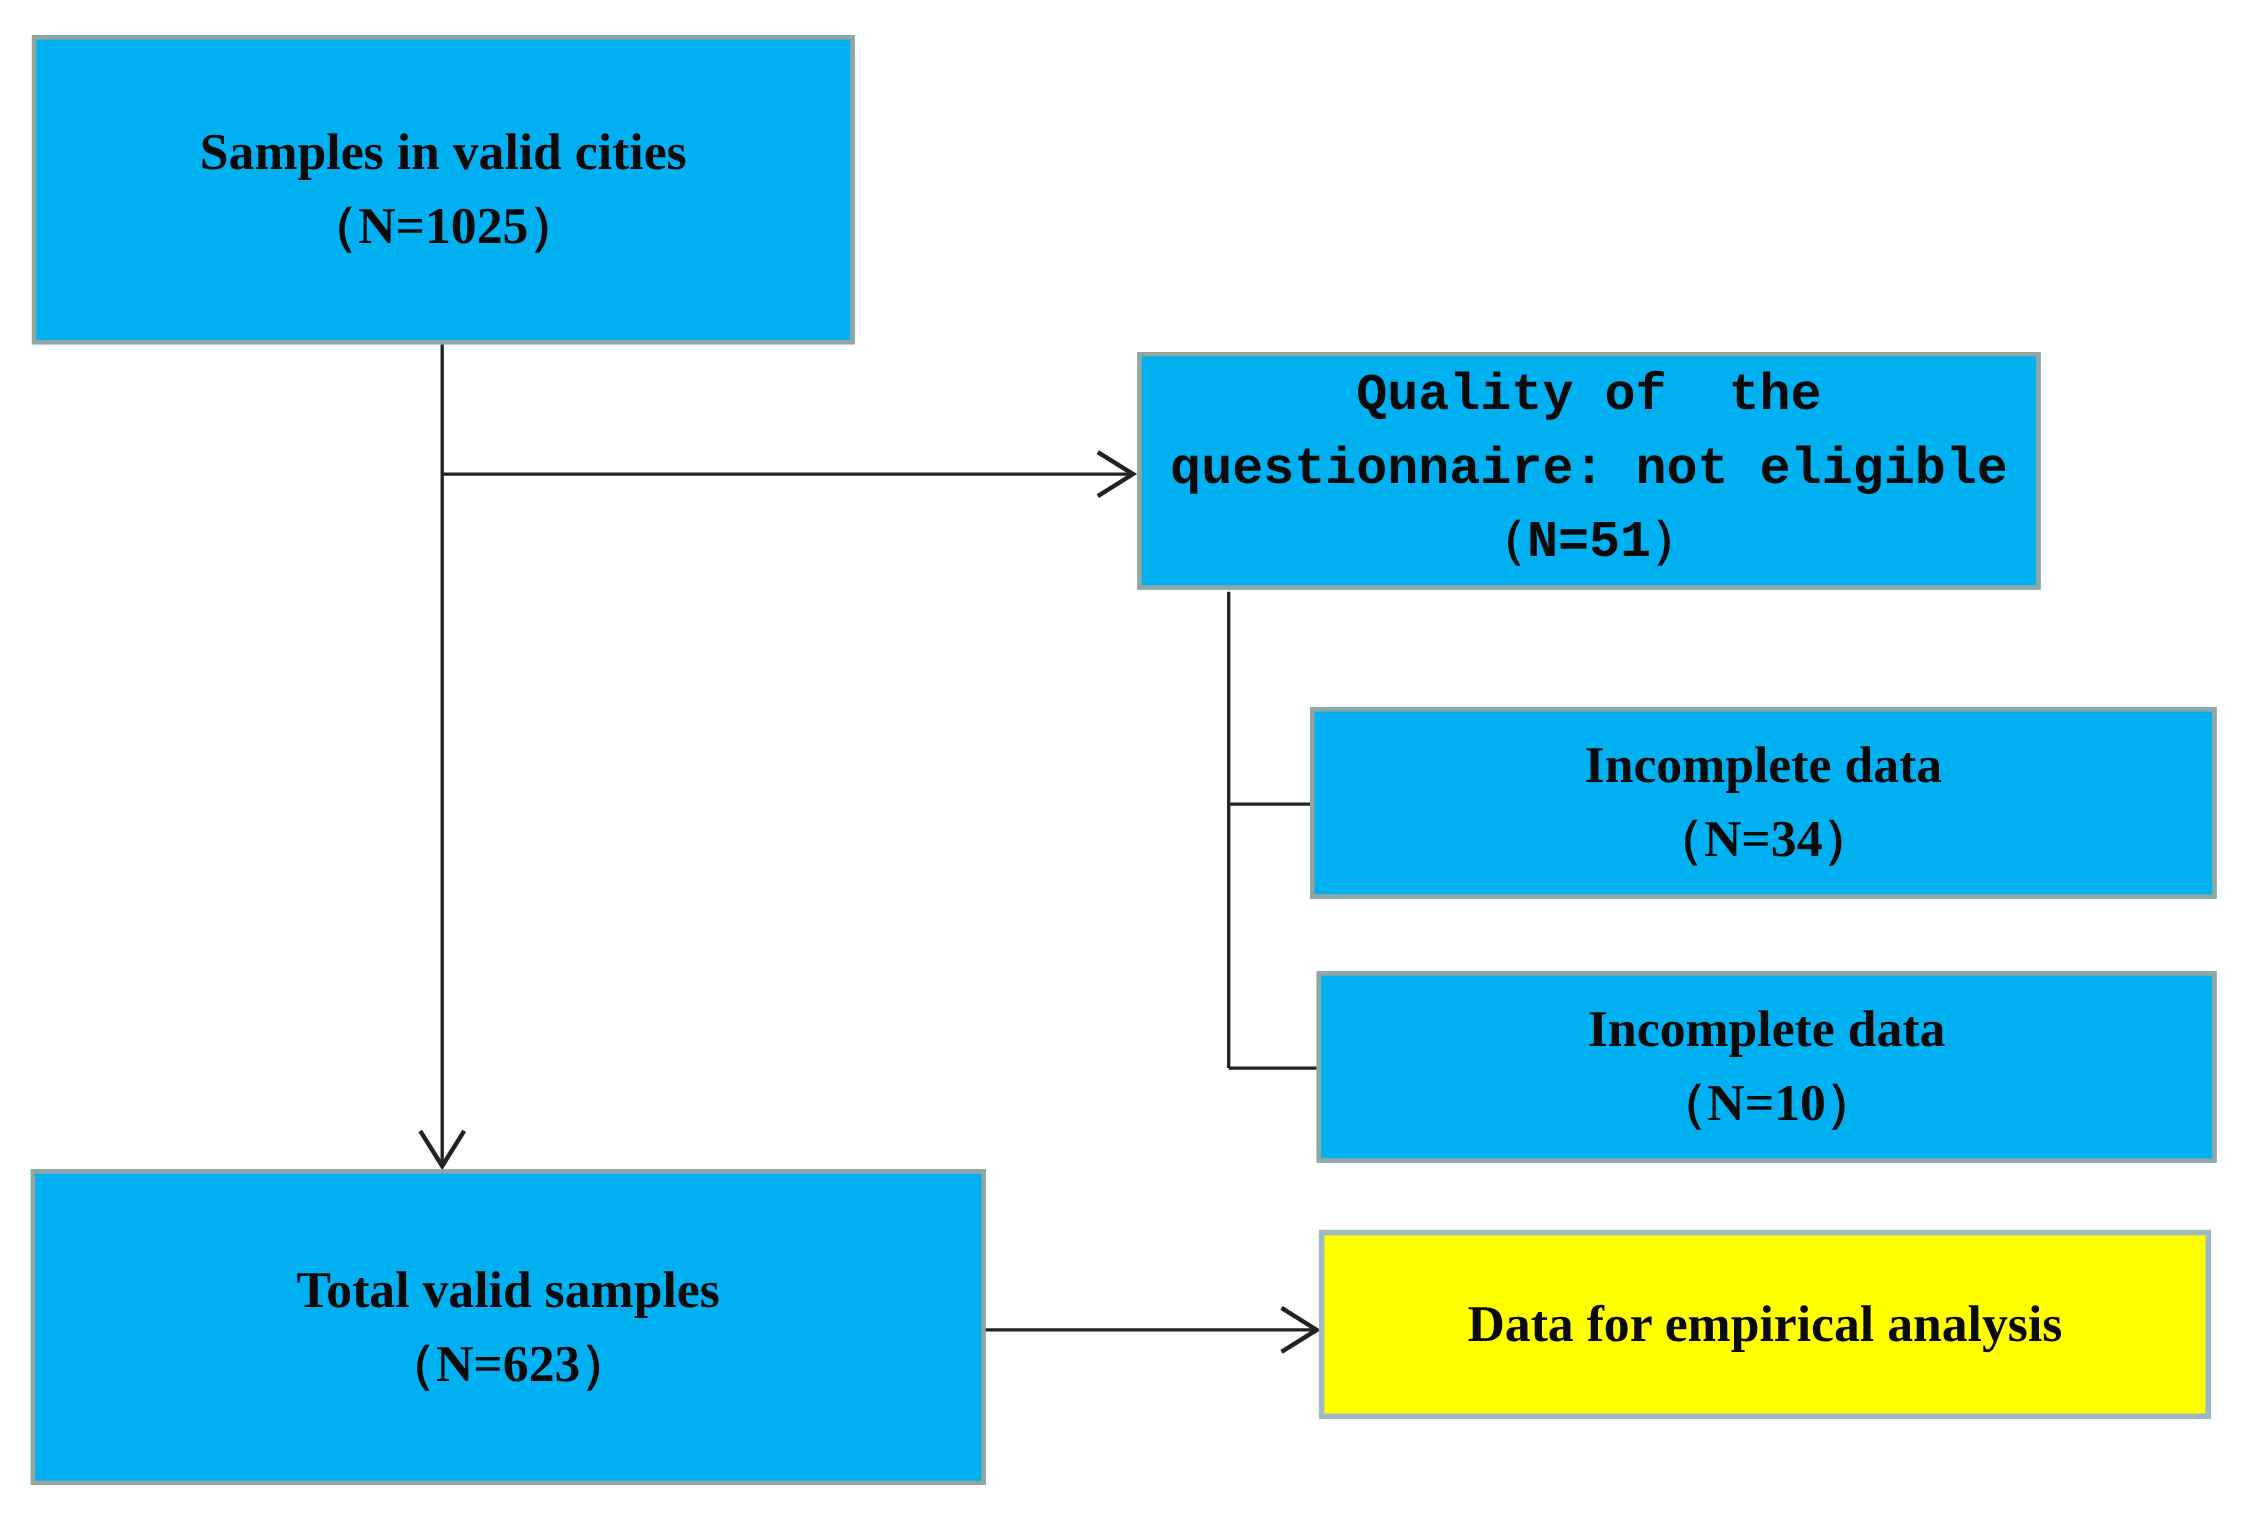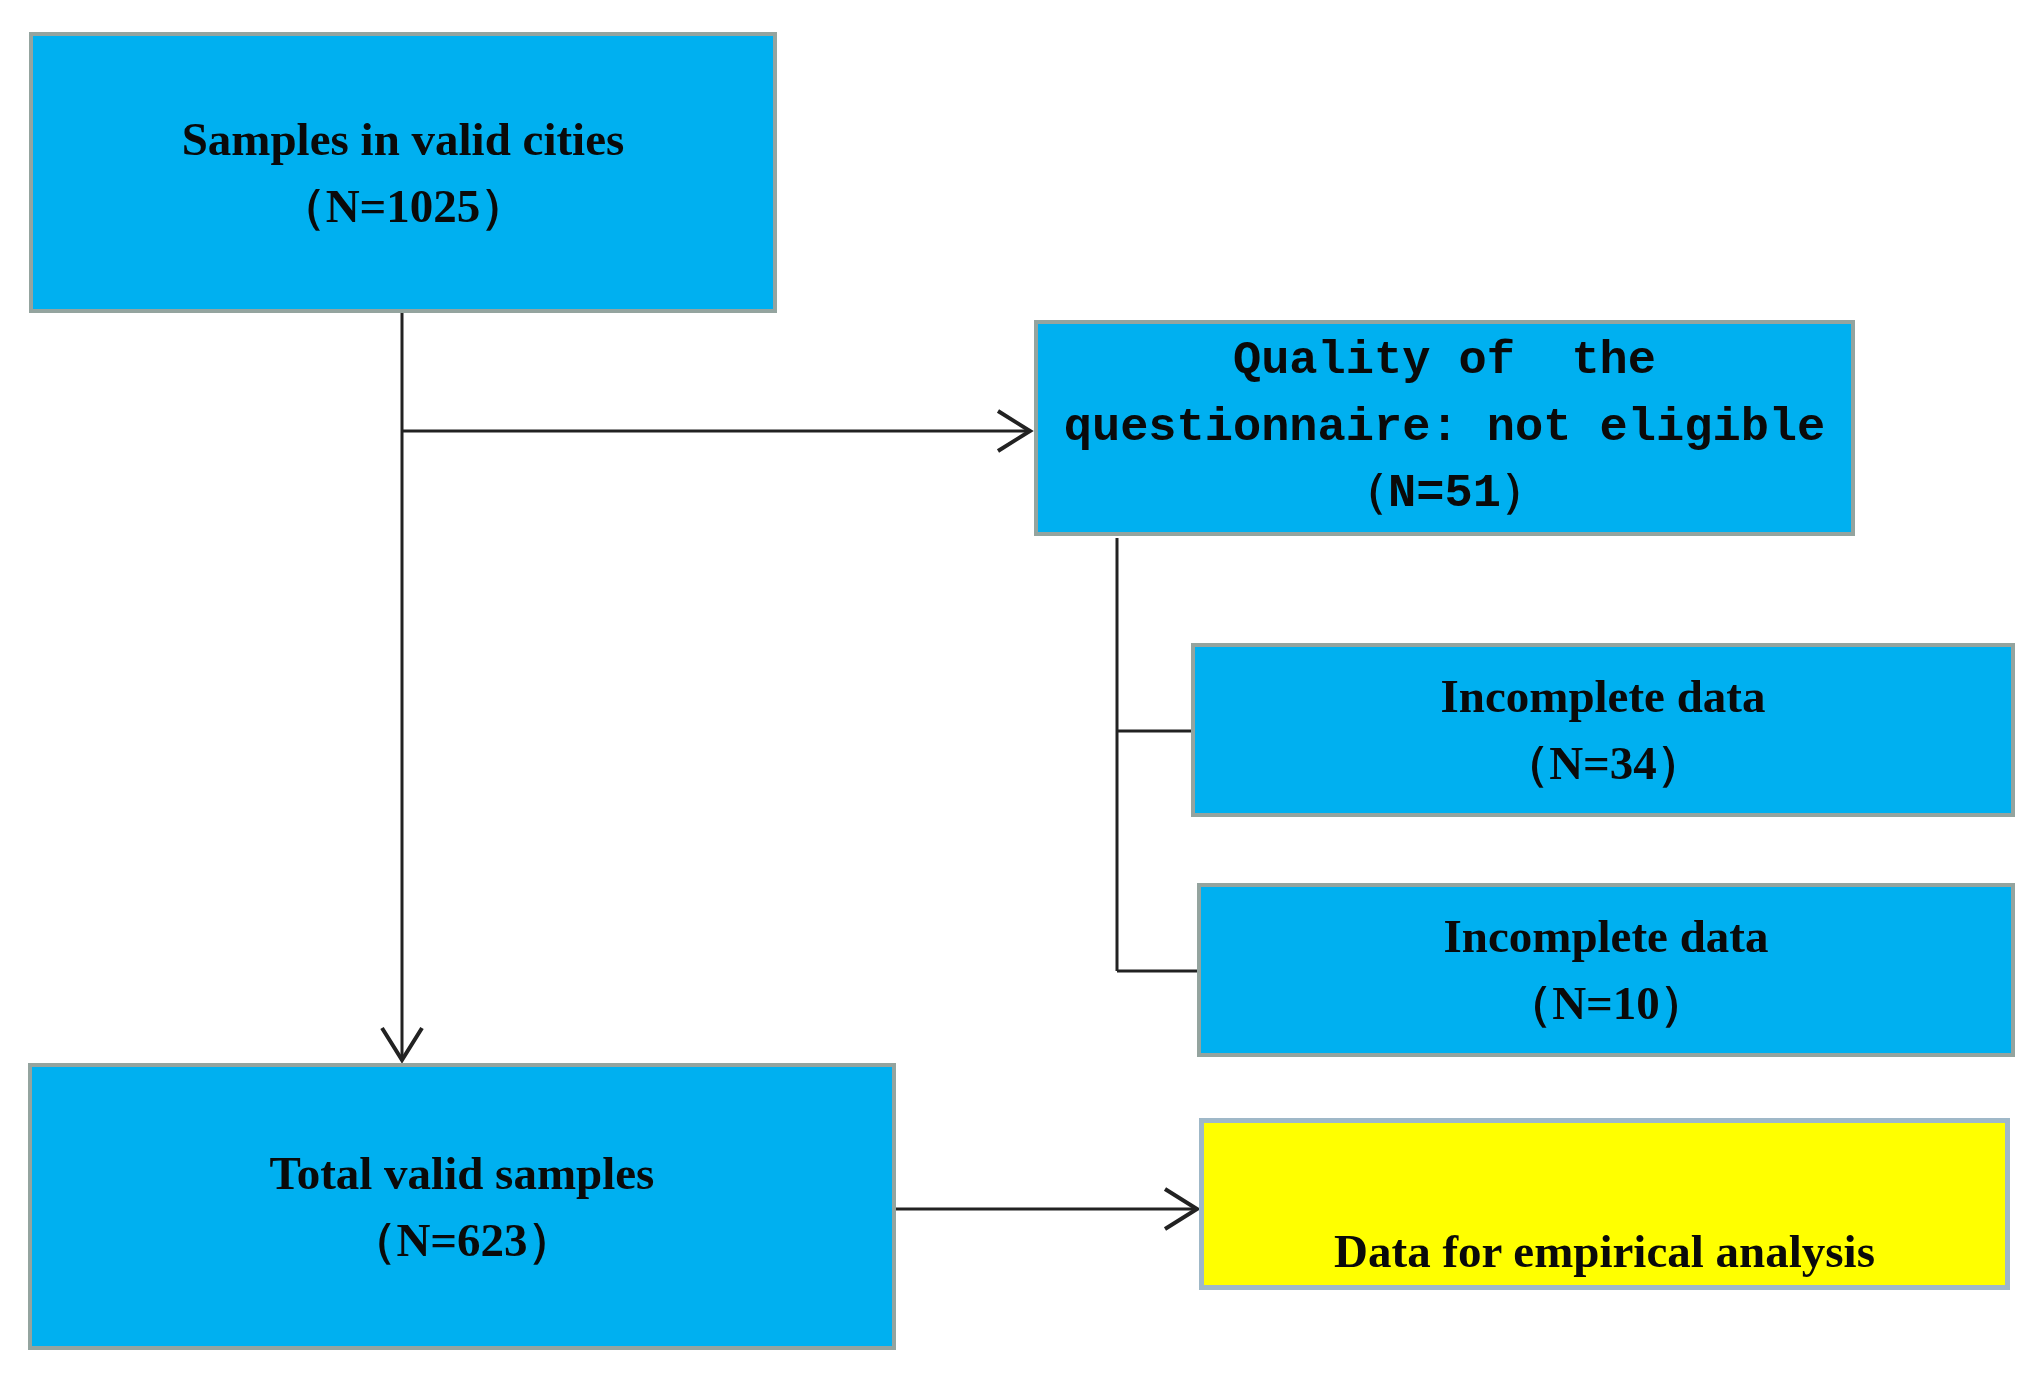--- a/index.html
+++ b/index.html
@@ -59,21 +59,21 @@
     font-size:47px;
     line-height:1.42;
     color:var(--text);
     white-space:pre-wrap;
   }
   #node-samples    { left:29px;   top:32px;   width:748px; height:281px; }
   #node-quality    { left:1034px; top:320px;  width:821px; height:216px;font-family:Liberation Mono, monospace; }
   #node-incomplete { left:1191px; top:643px;  width:824px; height:174px; }
   #node-conflicting{ left:1197px; top:883px;  width:818px; height:174px; }
   #node-total      { left:28px;   top:1063px; width:868px; height:287px; }
-  #node-empirical  { left:1199px; top:1118px; width:811px; height:172px;justify-content:flex-end; }
+  #node-empirical  { left:1199px; top:1118px; width:811px; height:172px; }
 </style>
 </head>
 <body>
 
 <div class="canvas">
 
   <svg class="connector-layer" width="2044" height="1379" viewBox="0 0 2044 1379" xmlns="http://www.w3.org/2000/svg">
     <line class="connector" x1="402" y1="313" x2="402" y2="1058"></line>
     <polyline class="arrowhead" points="382,1028 402,1060 422,1028"></polyline>
     <line class="connector" x1="402" y1="431" x2="1028" y2="431"></line>

